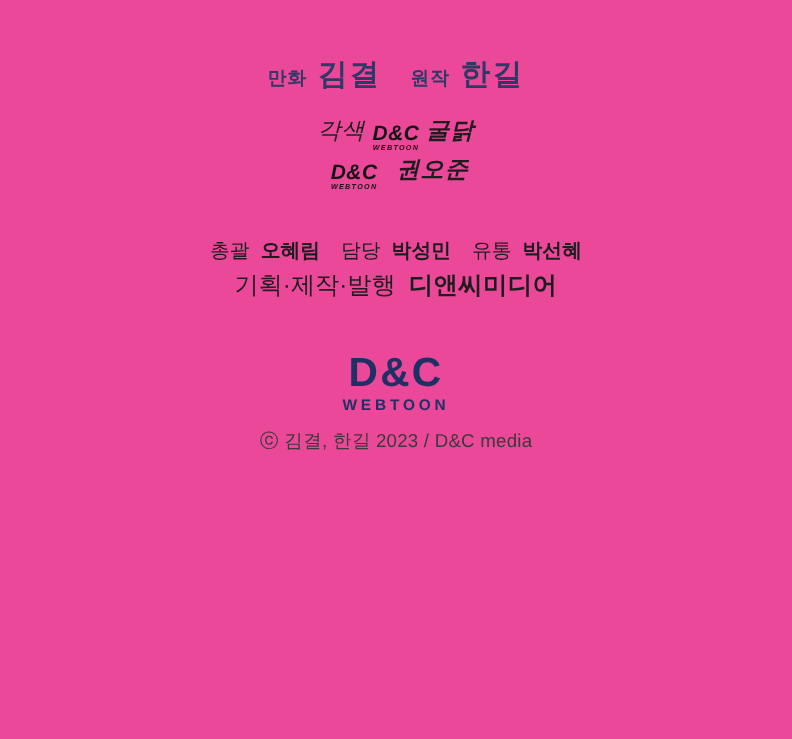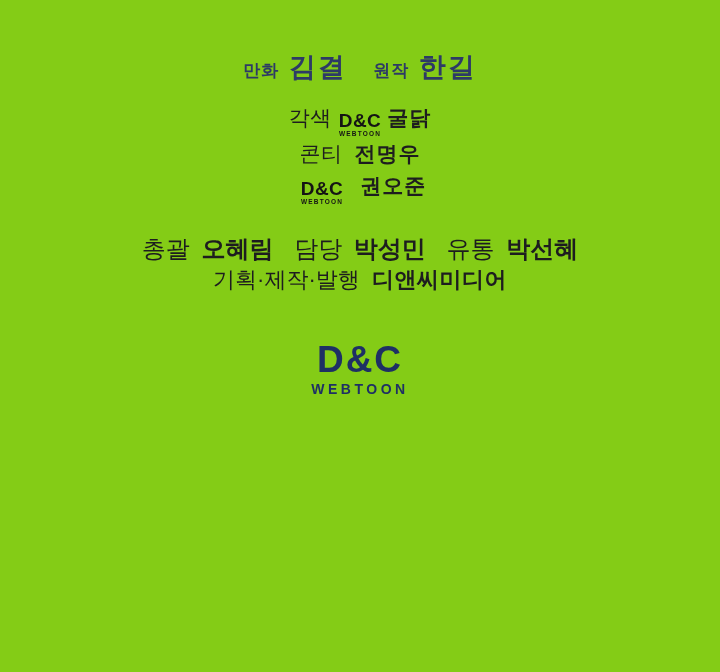--- a/index.html
+++ b/index.html
@@ -5,21 +5,21 @@
   html, body {
     margin: 0;
     padding: 0;
     background: #ffffff;
   }
   .page {
     position: relative;
     width: 720px;
     height: 672px;
     margin: 0 auto;
-    background: #84cc16;
+    background: #ec4899;
     overflow: hidden;
     font-family: "Liberation Sans", "DejaVu Sans", sans-serif;
     text-align: center;
     color: #1d1d1f;
   }
 
   
   .title-line {
     padding-top: 50px;
     line-height: 34px;
@@ -35,21 +35,21 @@
     margin-right: 5px;
   }
   .t-name {
     font-size: 27px;
     font-weight: 800;
     letter-spacing: 2px;
     vertical-align: baseline;
   }
 
   
-  .staff { margin-top: 14px; }
+  .staff { margin-top: 14px; font-style: italic; }
   .staff-row {
     line-height: 32px;
     font-size: 21px;
     white-space: nowrap;
   }
   .s-label { font-weight: 500; letter-spacing: 0.5px; }
   .s-name  { font-weight: 800; letter-spacing: 1px; margin-left: 6px; }
 
   
   .inline-logo {
@@ -69,23 +69,23 @@
   .il-bottom {
     font-size: 6.5px;
     font-weight: 700;
     letter-spacing: 1.2px;
     color: #141414;
     margin-top: 1px;
   }
 
   
   .mgmt {
-    margin-top: 30px;
+    margin-top: 40px;
     line-height: 28px;
-    font-size: 24px;
+    font-size: 18px;
     white-space: nowrap;
   }
   .mgmt-pair { display: inline-block; margin: 0 7px; }
   .m-label { font-weight: 500; }
   .m-name  { font-weight: 800; margin-left: 5px; }
 
   .publisher {
     margin-top: 2px;
     line-height: 30px;
     font-size: 22px;
@@ -154,24 +154,20 @@
 
   <div class="staff">
 
     <div class="staff-row">
       <span class="s-label">각색</span><span class="inline-logo">
           <span class="il-top">D&amp;C</span>
           <span class="il-bottom">WEBTOON</span>
         </span><span class="s-name" style="margin-left:2px;">굴닭</span>
     </div>
 
-    <div class="staff-row">
-      <span class="s-label">콘티</span>
-      <span class="s-name">전명우</span>
-    </div>
 
 
     <div class="staff-row">
       <span class="inline-logo">
           <span class="il-top">D&amp;C</span>
           <span class="il-bottom">WEBTOON</span>
         </span><span class="s-name" style="margin-left:13px;">권오준</span>
     </div>
 
   </div>
@@ -195,14 +191,15 @@
     <span class="p-label">기획·제작·발행</span>
     <span class="p-name">디앤씨미디어</span>
   </div>
 
 
   <div class="footer-logo">
     <span class="fl-top">D&amp;C</span>
     <span class="fl-bottom">WEBTOON</span>
   </div>
 
+  <div class="copyright">ⓒ 김결, 한길 2023 / D&amp;C media</div>
 
 </div>
 
 </body></html>

